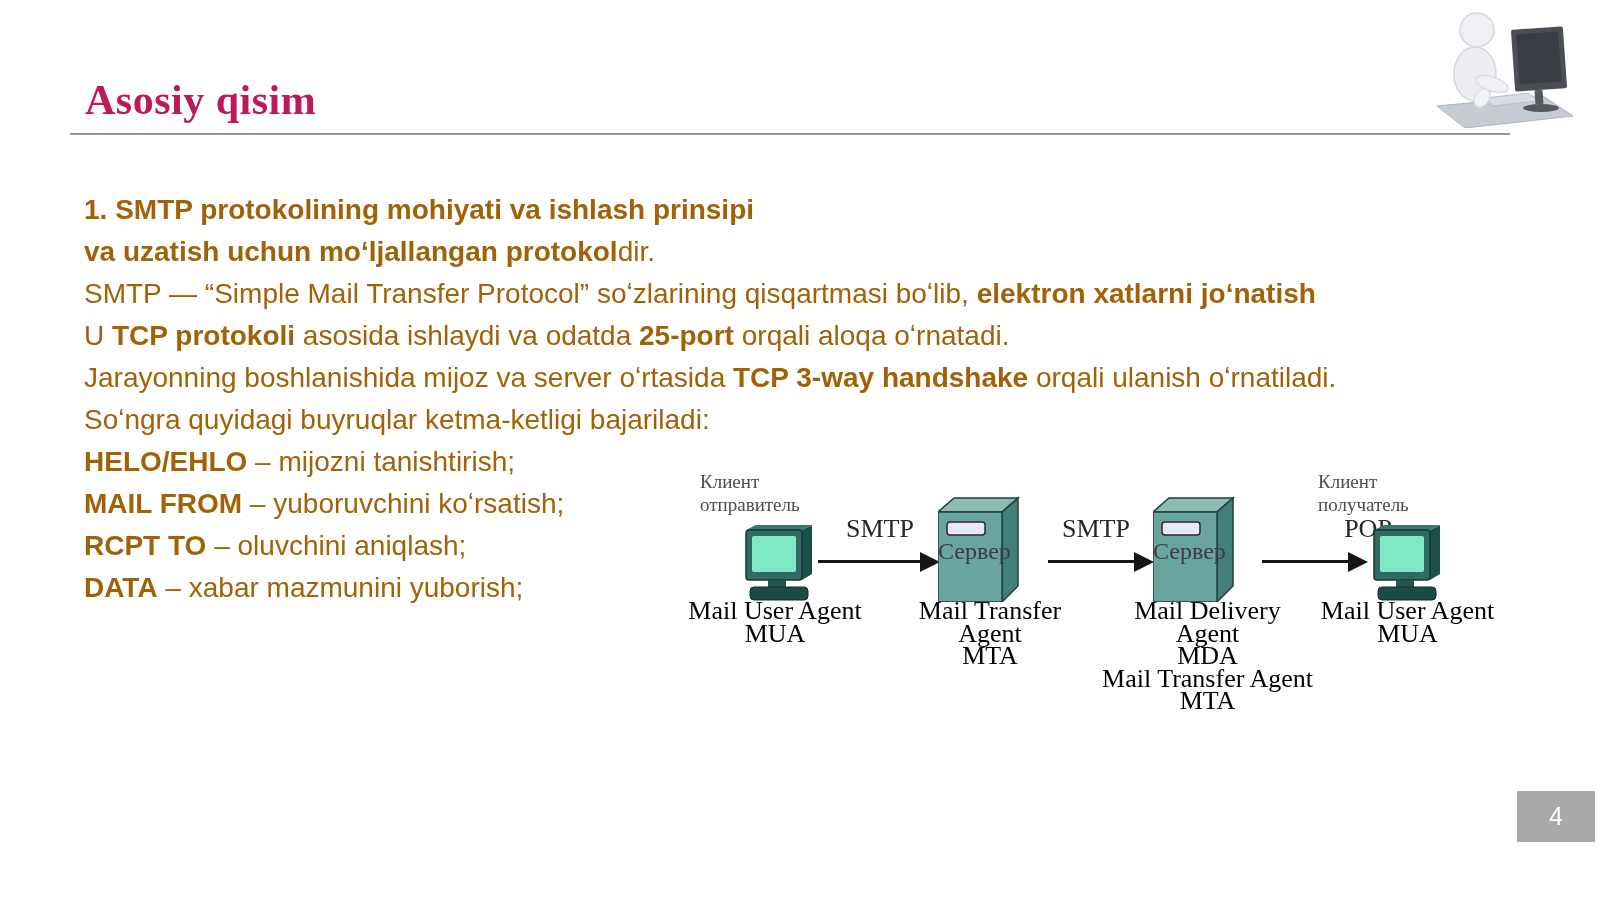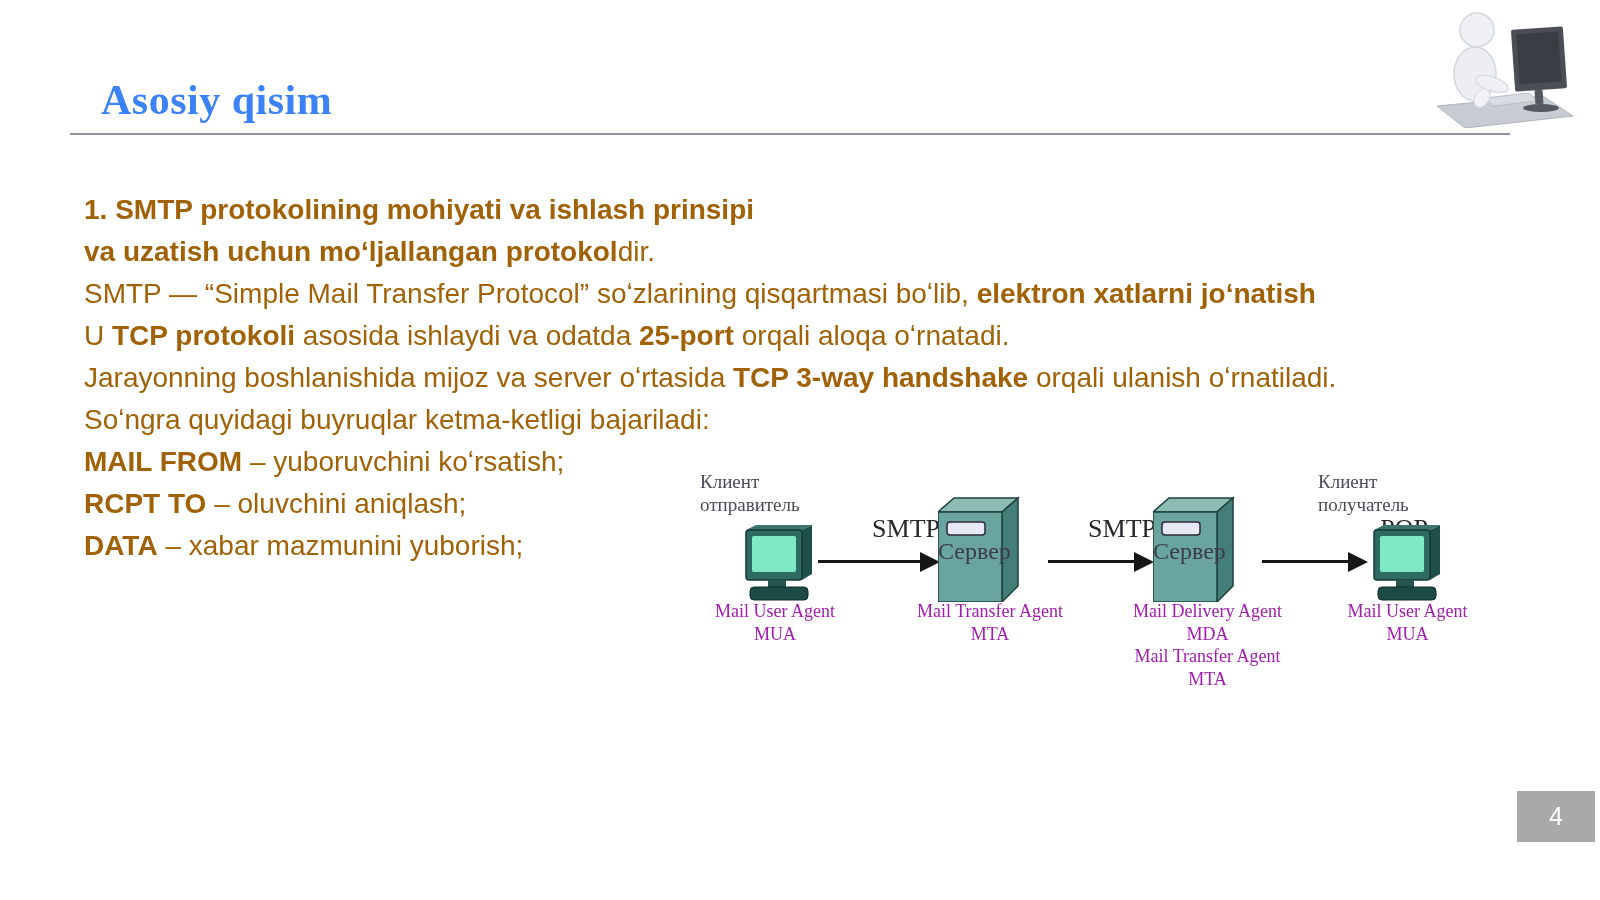--- a/index.html
+++ b/index.html
@@ -4,46 +4,46 @@
 <style>
   html,body { margin:0; padding:0; background:#ffffff; }
   .slide {
     position:relative; width:1600px; height:900px; background:#ffffff;
     overflow:hidden; font-family:"Liberation Sans", sans-serif;
   }
   
   .title {
     position:absolute; left:85px; top:76px;
     font-family:"Liberation Serif", serif; font-weight:bold;
-    font-size:42px; color:#3b82f6; letter-spacing:0.5px;margin-left:16px;
+    font-size:42px; color:#be185d; letter-spacing:0.5px;
   }
   .divider {
     position:absolute; left:70px; top:133px; width:1440px; height:2px;
     background:#8d949e;
   }
   
   .clipart { position:absolute; left:1425px; top:2px; width:150px; height:126px; }
   
   .body-text {
     position:absolute; left:84px; top:189px; font-size:28px; color:#a16207;
   }
   .body-line { line-height:42px; white-space:nowrap; }
   .b { font-weight:bold; }
   
   .ru-label {
     position:absolute; font-family:"Liberation Serif", serif;
     font-size:19px; color:#4b4b55; text-align:left; line-height:23px;
   }
   .proto-label {
     position:absolute; font-family:"Liberation Serif", serif;
-    font-size:26px; color:#26262b; text-align:right; width:120px;
+    font-size:26px; color:#26262b; text-align:center; width:120px;
   }
   .caption {
     position:absolute; font-family:"Liberation Serif", serif;
-    font-size:18px; color:#a21caf; text-align:center; line-height:22.5px;
+    font-size:26px; color:#000000; text-align:center; line-height:22.5px;
   }
   .arrow { position:absolute; height:3px; background:#161616; }
   .arrow::after {
     content:""; position:absolute; right:-20px; top:-8.5px; width:0; height:0;
     border-left:20px solid #161616;
     border-top:10px solid transparent; border-bottom:10px solid transparent;
   }
   .node { position:absolute; }
   .server-word {
     position:absolute; left:0; top:42px; width:66px; text-align:center;
@@ -81,20 +81,21 @@
     </svg>
   </div>
 
   <div class="body-text">
       <div class="body-line"><span class="b">1. SMTP protokolining mohiyati va ishlash prinsipi</span></div>
       <div class="body-line"><span class="b">va uzatish uchun moʻljallangan protokol</span><span>dir.</span></div>
       <div class="body-line"><span>SMTP — “Simple Mail Transfer Protocol” soʻzlarining qisqartmasi boʻlib, </span><span class="b">elektron xatlarni joʻnatish</span></div>
       <div class="body-line"><span>U </span><span class="b">TCP protokoli</span><span> asosida ishlaydi va odatda </span><span class="b">25-port</span><span> orqali aloqa oʻrnatadi.</span></div>
       <div class="body-line"><span>Jarayonning boshlanishida mijoz va server oʻrtasida </span><span class="b">TCP 3-way handshake</span><span> orqali ulanish oʻrnatiladi.</span></div>
       <div class="body-line"><span>Soʻngra quyidagi buyruqlar ketma-ketligi bajariladi:</span></div>
+      <div class="body-line"><span class="b">HELO/EHLO</span><span> – mijozni tanishtirish;</span></div>
       <div class="body-line"><span class="b">MAIL FROM</span><span> – yuboruvchini koʻrsatish;</span></div>
       <div class="body-line"><span class="b">RCPT TO</span><span> – oluvchini aniqlash;</span></div>
       <div class="body-line"><span class="b">DATA</span><span> – xabar mazmunini yuborish;</span></div>
     </div>
 
   <div>
 
     <div class="ru-label" style="left:700px; top:470px; width:180px;">
         <div>Клиент</div>
         <div>отправитель</div>

